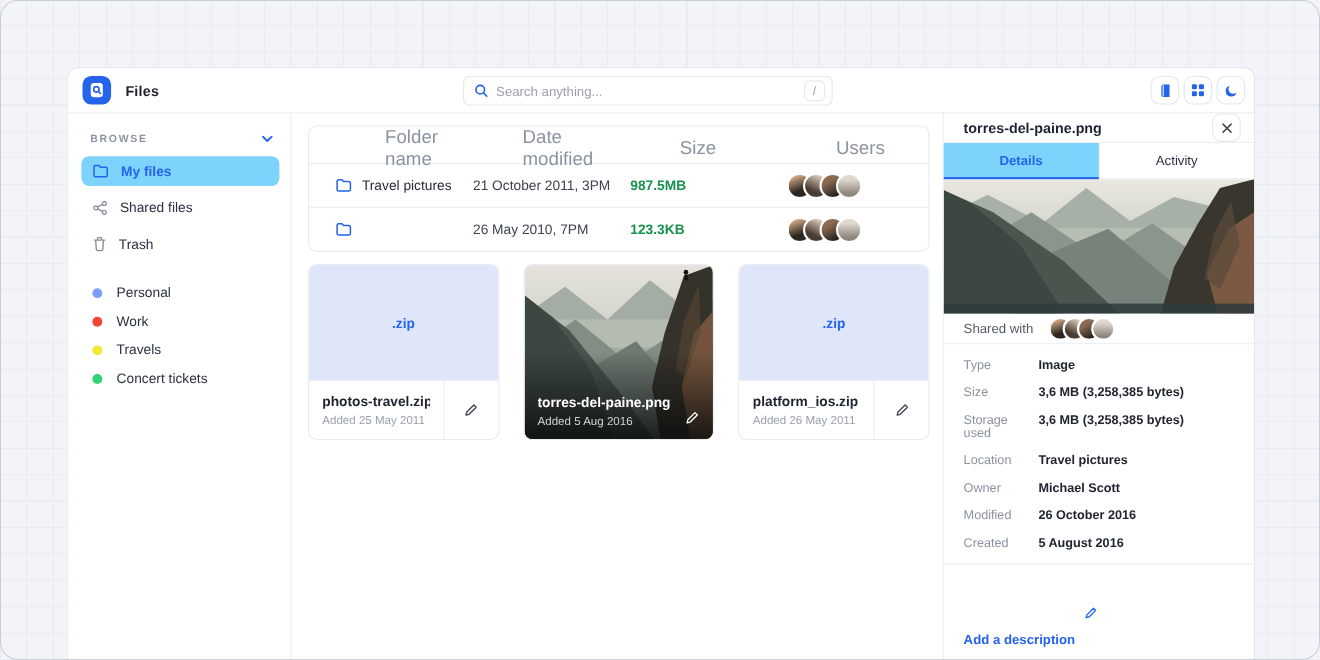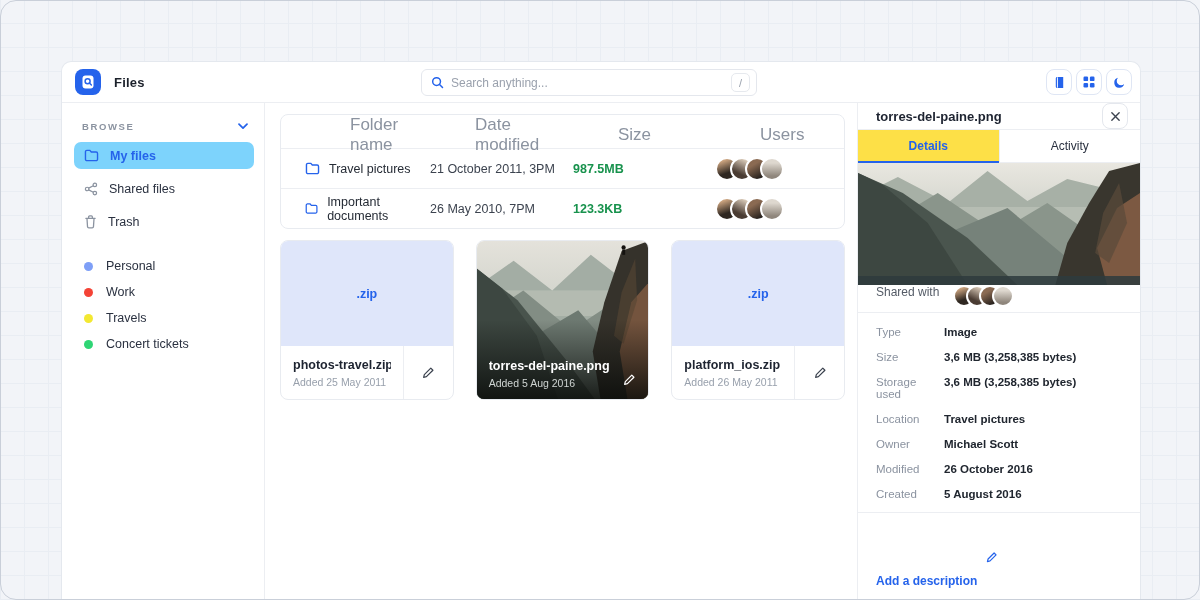--- a/index.html
+++ b/index.html
@@ -88,25 +88,25 @@
   
   .panel-head{ height:42px; display:flex; align-items:center; justify-content:space-between;
                padding:0 12px 0 18px; border-bottom:1px solid #eceef2;}
   .panel-title{ font-size:13px; font-weight:600; color:#1d2330;}
   .close-btn{ width:26px; height:26px; border:1px solid #e4e7ed; border-radius:8px; background:#fff;
               display:flex; align-items:center; justify-content:center; cursor:pointer; color:#3c434f;
               font-size:14px; line-height:1;}
   .tabs{ display:flex; height:33px; flex:0 0 auto;}
   .tab{ flex:1; display:flex; align-items:center; justify-content:center; font-size:12px; color:#2a3140;
         cursor:pointer; border-bottom:1px solid #eceef2;}
-  .tab.active{ background:#fde047; color:#2563eb; font-weight:700; border-bottom:2px solid #2563eb;}
+  .tab.active{ background:#7dd3fc; color:#2563eb; font-weight:700; border-bottom:2px solid #2563eb;}
   .tab + .tab{ border-left:1px solid #eceef2; }
   .panel-image{ height:122px; flex:0 0 auto;}
   .panel-image svg{ display:block; width:100%; height:100%;}
-  .shared-row{ height:43px; display:flex; gap:14px; padding:0 18px;
+  .shared-row{ height:43px; display:flex; align-items:center; gap:14px; padding:0 18px;
                border-bottom:1px solid #eceef2;}
   .shared-label{ font-size:12px; color:#545b66; }
   .shared-row .av{ width:22px; height:22px; }
   .details{ padding:13px 18px 10px 18px; border-bottom:1px solid #eceef2;}
   .d-row{ display:flex; margin-bottom:13px; }
   .d-label{ width:68px; flex:0 0 auto; font-size:11.5px; color:#8b93a0;}
   .d-value{ font-size:11.5px; color:#20262f; font-weight:600;}
   .add-desc{ display:flex; align-items:center; gap:8px; padding:13px 18px; color:#2563eb; cursor:pointer;}
   .add-desc-label{ font-size:12px; font-weight:700;margin-top:48px; }
   svg{ display:block; }
@@ -239,21 +239,20 @@
             <span class="av a3"></span>
             <span class="av a4"></span>
           </span>
         </div>
 
         <div class="t-row t-body-row">
           <span class="cell-name">
             <svg width="15" height="13" viewBox="0 0 16 14">
               <path d="M1.5 3A1.5 1.5 0 0 1 3 1.5h3.2l1.6 1.8H13A1.5 1.5 0 0 1 14.5 4.8v6.2A1.5 1.5 0 0 1 13 12.5H3A1.5 1.5 0 0 1 1.5 11z" fill="none" stroke="#2563eb" stroke-width="1.5"></path>
             </svg>
-            <span>Important documents</span>
           </span>
           <span class="cell-date">26 May 2010, 7PM</span>
           <span class="cell-size">123.3KB</span>
           <span class="avatars">
             <span class="av a1"></span>
             <span class="av a2"></span>
             <span class="av a3"></span>
             <span class="av a4"></span>
           </span>
         </div>

